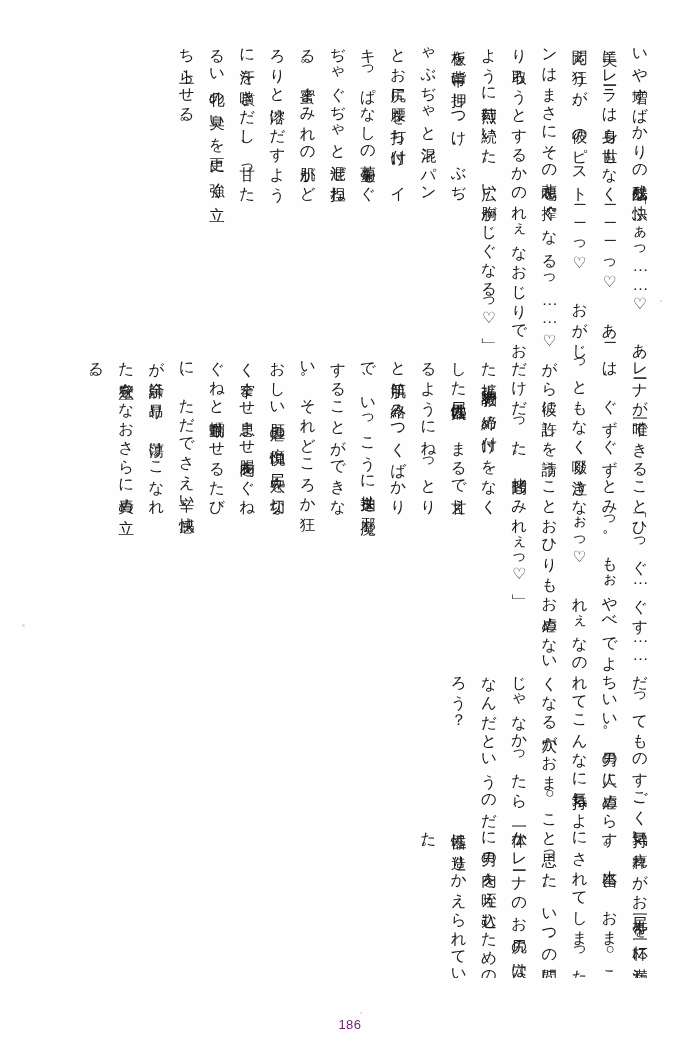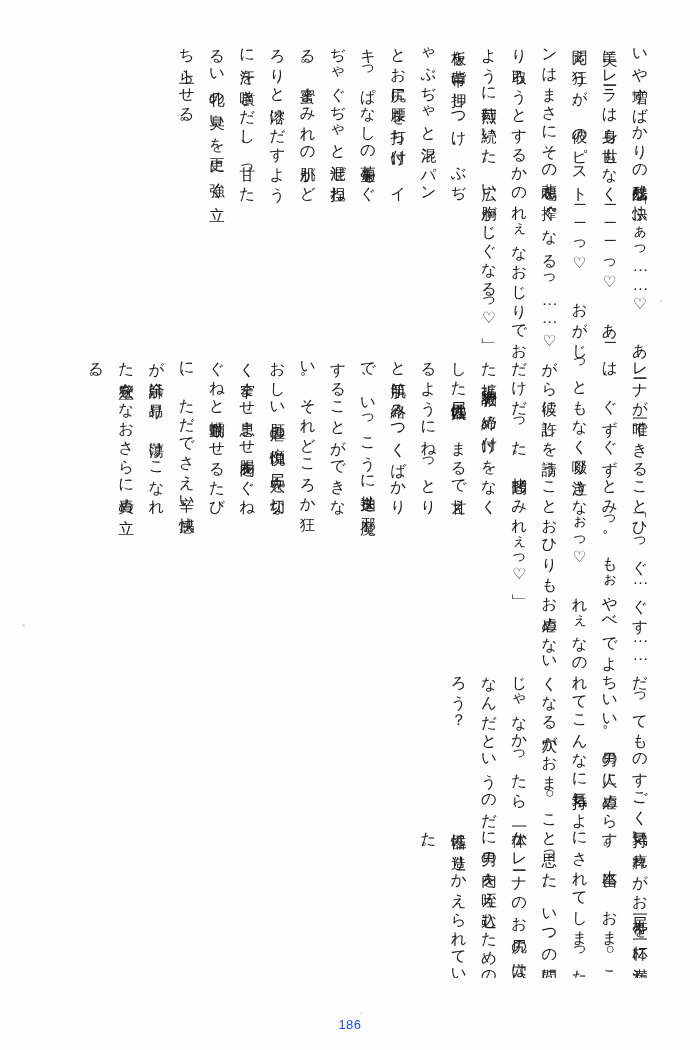--- a/index.html
+++ b/index.html
@@ -60,21 +60,21 @@
     font-feature-settings: "vert" 1;
   }
   .footer {
     position: absolute;
     bottom: 18px;
     left: 0;
     right: 0;
     text-align: center;
     font-family: "Liberation Sans", sans-serif;
     font-size: 13px;
-    color: #1d4ed8;
+    color: #701a75;
     letter-spacing: 0.04em;
   }
 </style>
 </head>
 <body>
 
 <div class="page">
 
   <div class="speckle sp1"></div>
   <div class="speckle sp2"></div>

